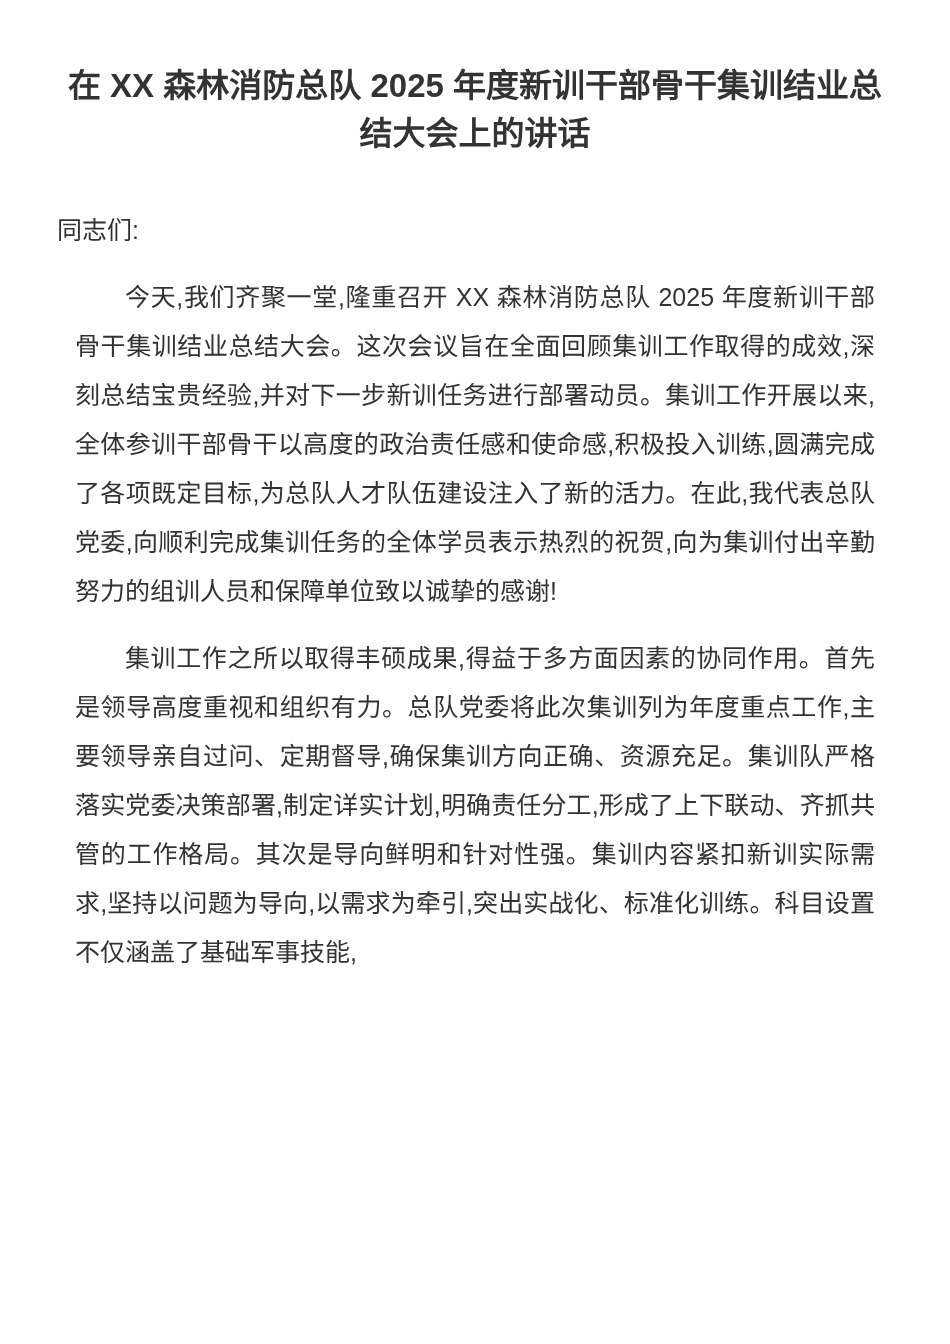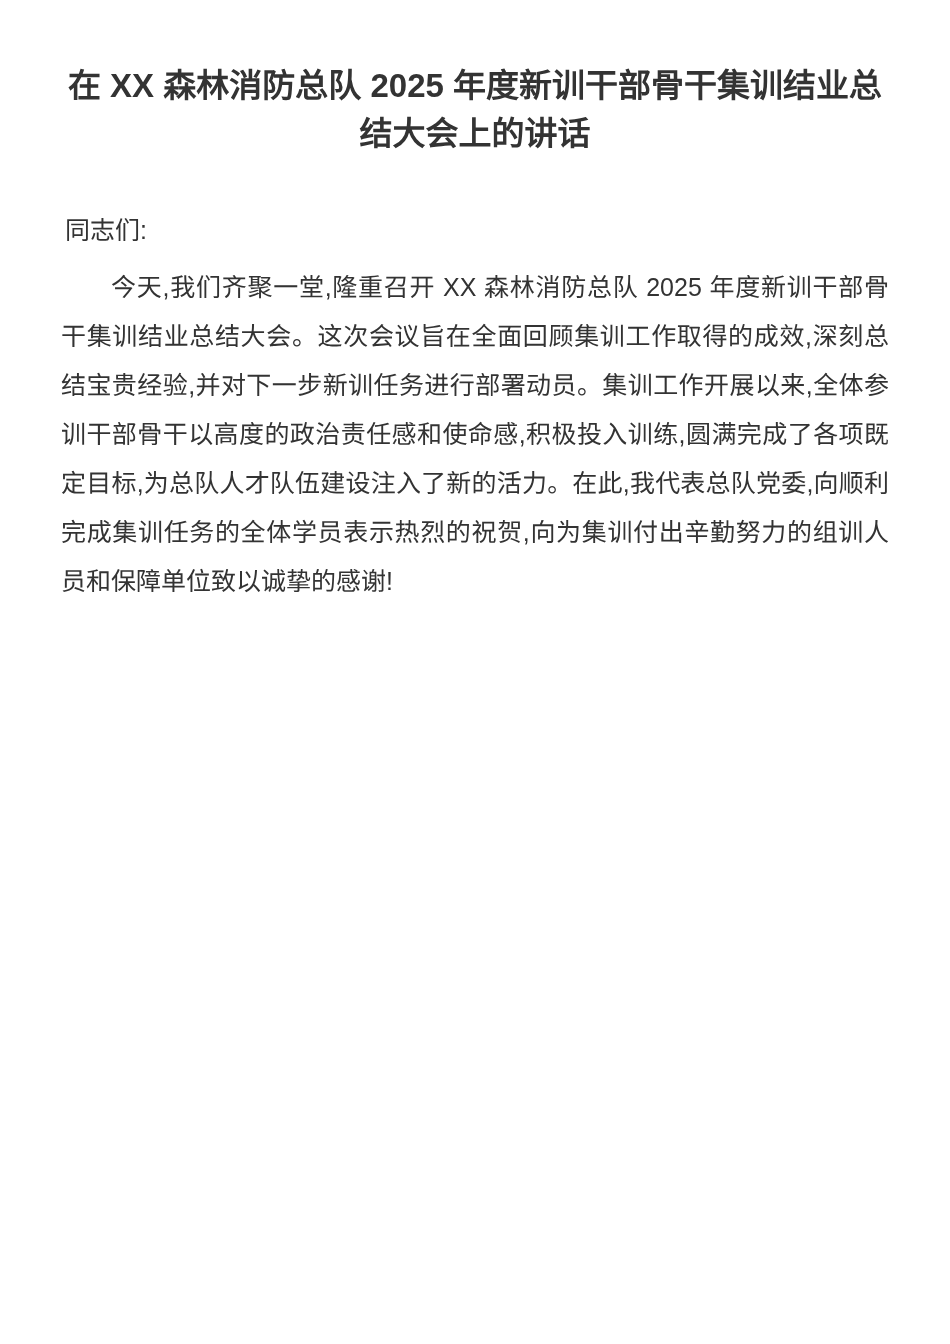--- a/index.html
+++ b/index.html
@@ -22,41 +22,42 @@
   }
   .doc-title {
     margin: 0 0 48px 0;
     font-size: 33px;
     line-height: 48px;
     font-weight: 700;
     text-align: center;
     color: #333333;
   }
   .salutation {
-    margin: 8px;
+    margin: 0;
     font-size: 25px;
     line-height: 49px;
     color: #333333;
     text-indent: 0;
   }
   .doc-body p.body-para {
-    margin: 4px;
+    margin: 18px;
     font-size: 25px;
     line-height: 49px;
     color: #333333;
     text-align: justify;
     text-justify: inter-ideograph;
     text-indent: 2em;
     word-break: normal;
   }
 </style>
 </head>
 <body>
 
 <div class="page">
   <h1 class="doc-title">在 XX 森林消防总队 2025 年度新训干部骨干集训结业总结大会上的讲话</h1>
 
   <p class="salutation">同志们:</p>
 
   <div class="doc-body">
       <p class="body-para">今天,我们齐聚一堂,隆重召开 XX 森林消防总队 2025 年度新训干部骨干集训结业总结大会。这次会议旨在全面回顾集训工作取得的成效,深刻总结宝贵经验,并对下一步新训任务进行部署动员。集训工作开展以来,全体参训干部骨干以高度的政治责任感和使命感,积极投入训练,圆满完成了各项既定目标,为总队人才队伍建设注入了新的活力。在此,我代表总队党委,向顺利完成集训任务的全体学员表示热烈的祝贺,向为集训付出辛勤努力的组训人员和保障单位致以诚挚的感谢!</p>
+      <p class="body-para">集训工作之所以取得丰硕成果,得益于多方面因素的协同作用。首先是领导高度重视和组织有力。总队党委将此次集训列为年度重点工作,主要领导亲自过问、定期督导,确保集训方向正确、资源充足。集训队严格落实党委决策部署,制定详实计划,明确责任分工,形成了上下联动、齐抓共管的工作格局。其次是导向鲜明和针对性强。集训内容紧扣新训实际需求,坚持以问题为导向,以需求为牵引,突出实战化、标准化训练。科目设置不仅涵盖了基础军事技能,</p>
     </div>
 </div>
 
 </body></html>

